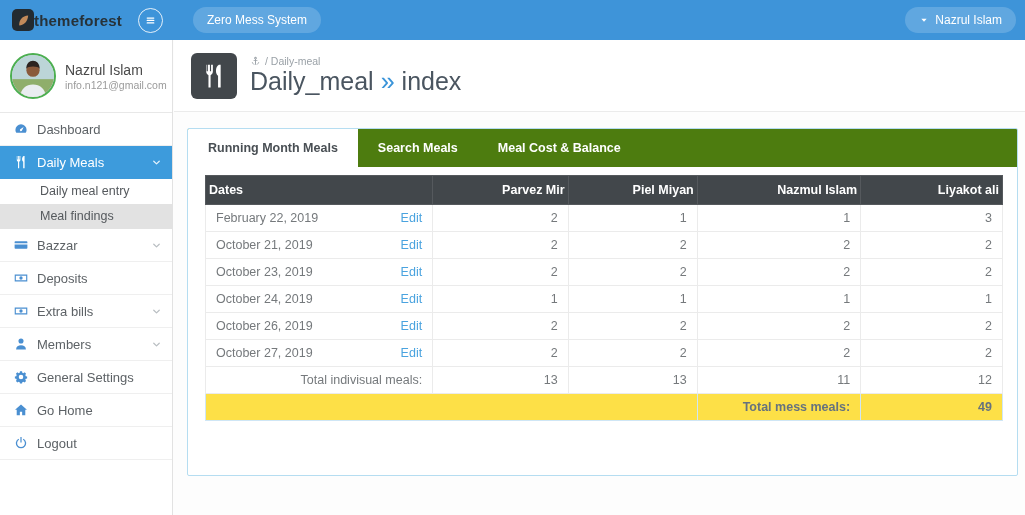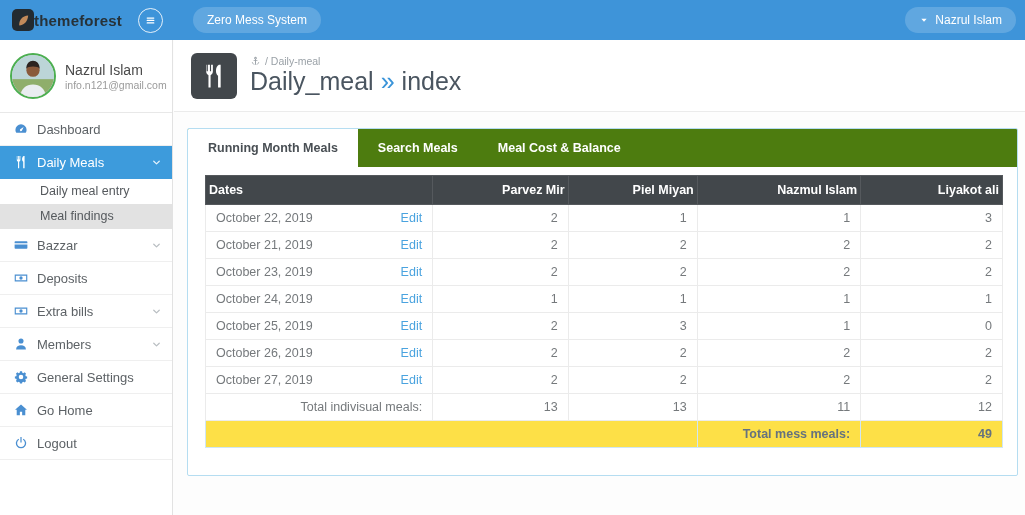--- a/index.html
+++ b/index.html
@@ -257,21 +257,21 @@
                 <th>Parvez Mir</th>
                 <th>Piel Miyan</th>
                 <th>Nazmul Islam</th>
                 <th>Liyakot ali</th>
               </tr>
             </thead>
             <tbody>
               <tr>
                 <td class="left">
                   <div class="dateflex">
-                    <span>October 22, 2019</span>
+                    <span>February 22, 2019</span>
                     <a class="edit">Edit</a>
                   </div>
                 </td>
                 <td>2</td>
                 <td>1</td>
                 <td>1</td>
                 <td>3</td>
               </tr>
               <tr>
                 <td class="left">
@@ -301,32 +301,20 @@
                 <td class="left">
                   <div class="dateflex">
                     <span>October 24, 2019</span>
                     <a class="edit">Edit</a>
                   </div>
                 </td>
                 <td>1</td>
                 <td>1</td>
                 <td>1</td>
                 <td>1</td>
-              </tr>
-              <tr>
-                <td class="left">
-                  <div class="dateflex">
-                    <span>October 25, 2019</span>
-                    <a class="edit">Edit</a>
-                  </div>
-                </td>
-                <td>2</td>
-                <td>3</td>
-                <td>1</td>
-                <td>0</td>
               </tr>
               <tr>
                 <td class="left">
                   <div class="dateflex">
                     <span>October 26, 2019</span>
                     <a class="edit">Edit</a>
                   </div>
                 </td>
                 <td>2</td>
                 <td>2</td>

